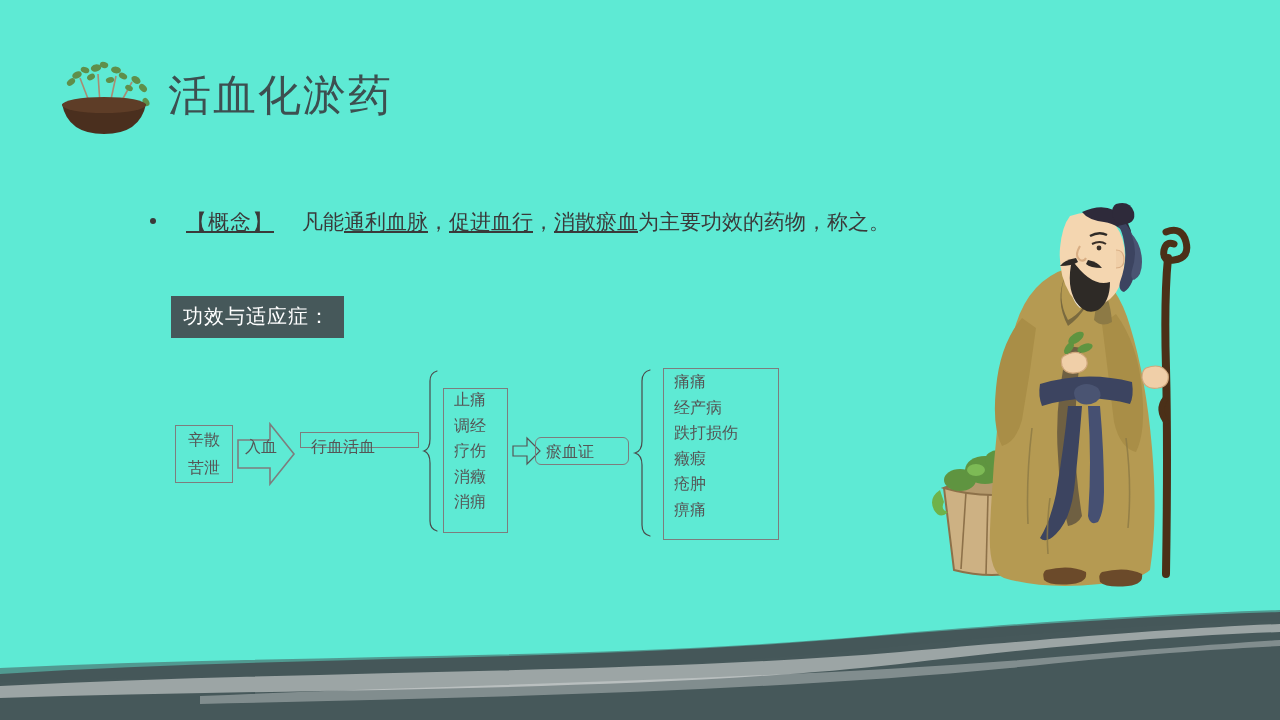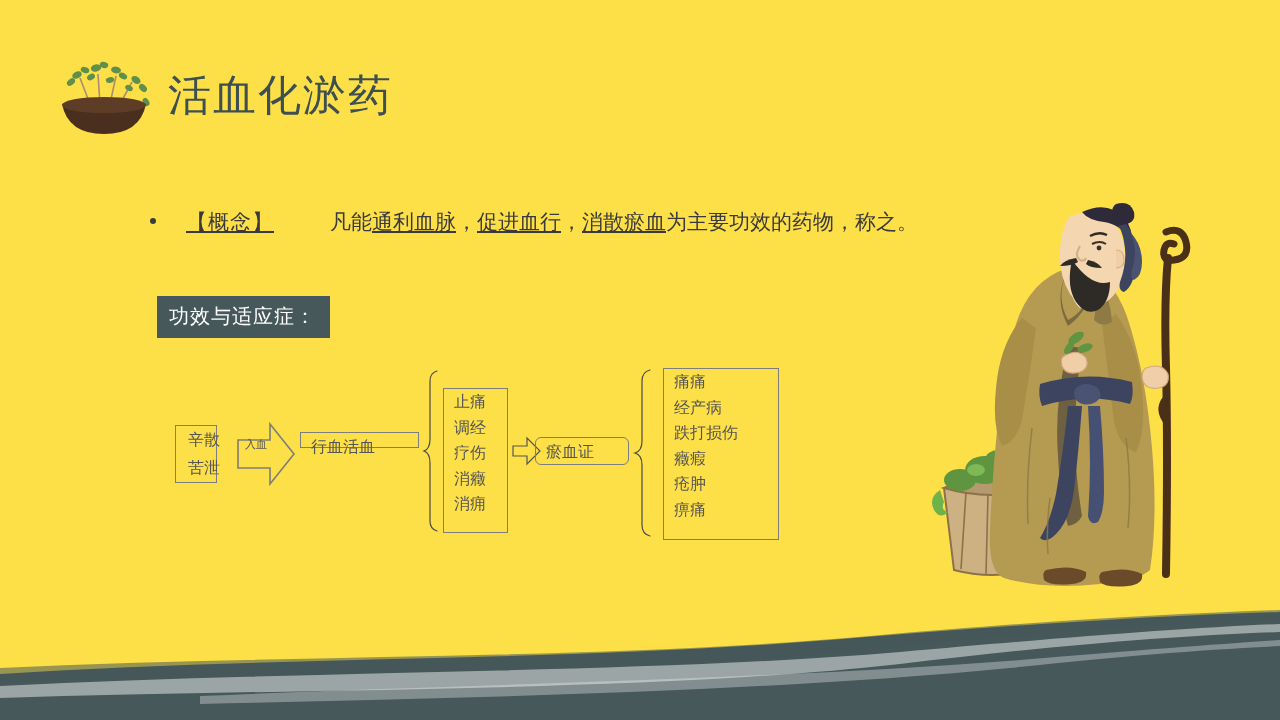--- a/index.html
+++ b/index.html
@@ -10,21 +10,21 @@
     width: 1280px;
     height: 720px;
     overflow: hidden;
     background: #f1f1f0;
     font-family: "Liberation Sans", "DejaVu Sans", sans-serif;
     position: relative;
   }
   .slide {
     position: absolute;
     inset: 0;
-    background: #fde047;
+    background: #5eead4;
   }
 
   
   .title-row {
     position: absolute;
     left: 50px;
     top: 52px;
     display: flex;
     align-items: center;
     gap: 10px;
@@ -62,29 +62,29 @@
     margin-right: 30px;
     position: relative;
     top: -5px;
     flex: 0 0 auto;
   }
   .concept-label {
     letter-spacing: 1px;
     text-decoration: underline;
   }
   .concept-body {
-    margin-left: 56px;
+    margin-left: 28px;
     text-align: right;
   }
   .u { text-decoration: underline; text-underline-offset: 2px; }
 
   
   .section-header {
     position: absolute;
-    left: 157px;
+    left: 171px;
     top: 296px;
     background: #46585a;
     color: #ffffff;
     font-size: 20px;
     padding: 7px 14px 8px 12px;
     letter-spacing: 1px;
     white-space: nowrap;
   }
 
   
@@ -105,41 +105,41 @@
     color: #555555;
     display: flex;
     flex-direction: column;
   }
   .dg-box .cell {
     padding: 3px 12px;
     white-space: nowrap;
     line-height: 1.35;
   }
 
-  #box-nature   { left: 175px; top: 425px;  width: 42px;  height: 58px; }
+  #box-nature   { left: 175px; top: 425px;  width: 58px;  height: 58px; }
   #box-action   { left: 300px; top: 432px;  width: 119px; height: 16px; }
-  #box-effects  { left: 443px; top: 388px;  width: 65px;  height: 145px; }
+  #box-effects  { left: 443px; top: 388px;  width: 65px;  height: 145px; font-family: Liberation Mono, monospace; }
   #box-syndrome { left: 535px; top: 437px;  width: 94px;  height: 28px; border-radius: 6px; }
   #box-symptoms { left: 663px; top: 368px;  width: 116px; height: 172px; }
 
   #box-action .cell,
   #box-syndrome .cell { padding-left: 10px; }
   #box-effects .cell  { padding: 2px 10px; }
   #box-symptoms .cell { padding: 2px 10px; }
 
   .svg-layer {
     position: absolute;
     left: 0; top: 0;
     width: 1280px; height: 720px;
     pointer-events: none;
   }
 
   .arrow-label {
     position: absolute;
-    font-size: 11px;
+    font-size: 16px;
     color: #555555;
     white-space: nowrap;
     text-align: center;
   }
   #label-enter-blood { left: 245px; top: 437px; }
 
   
   .physician {
     position: absolute;
     left: 930px;

